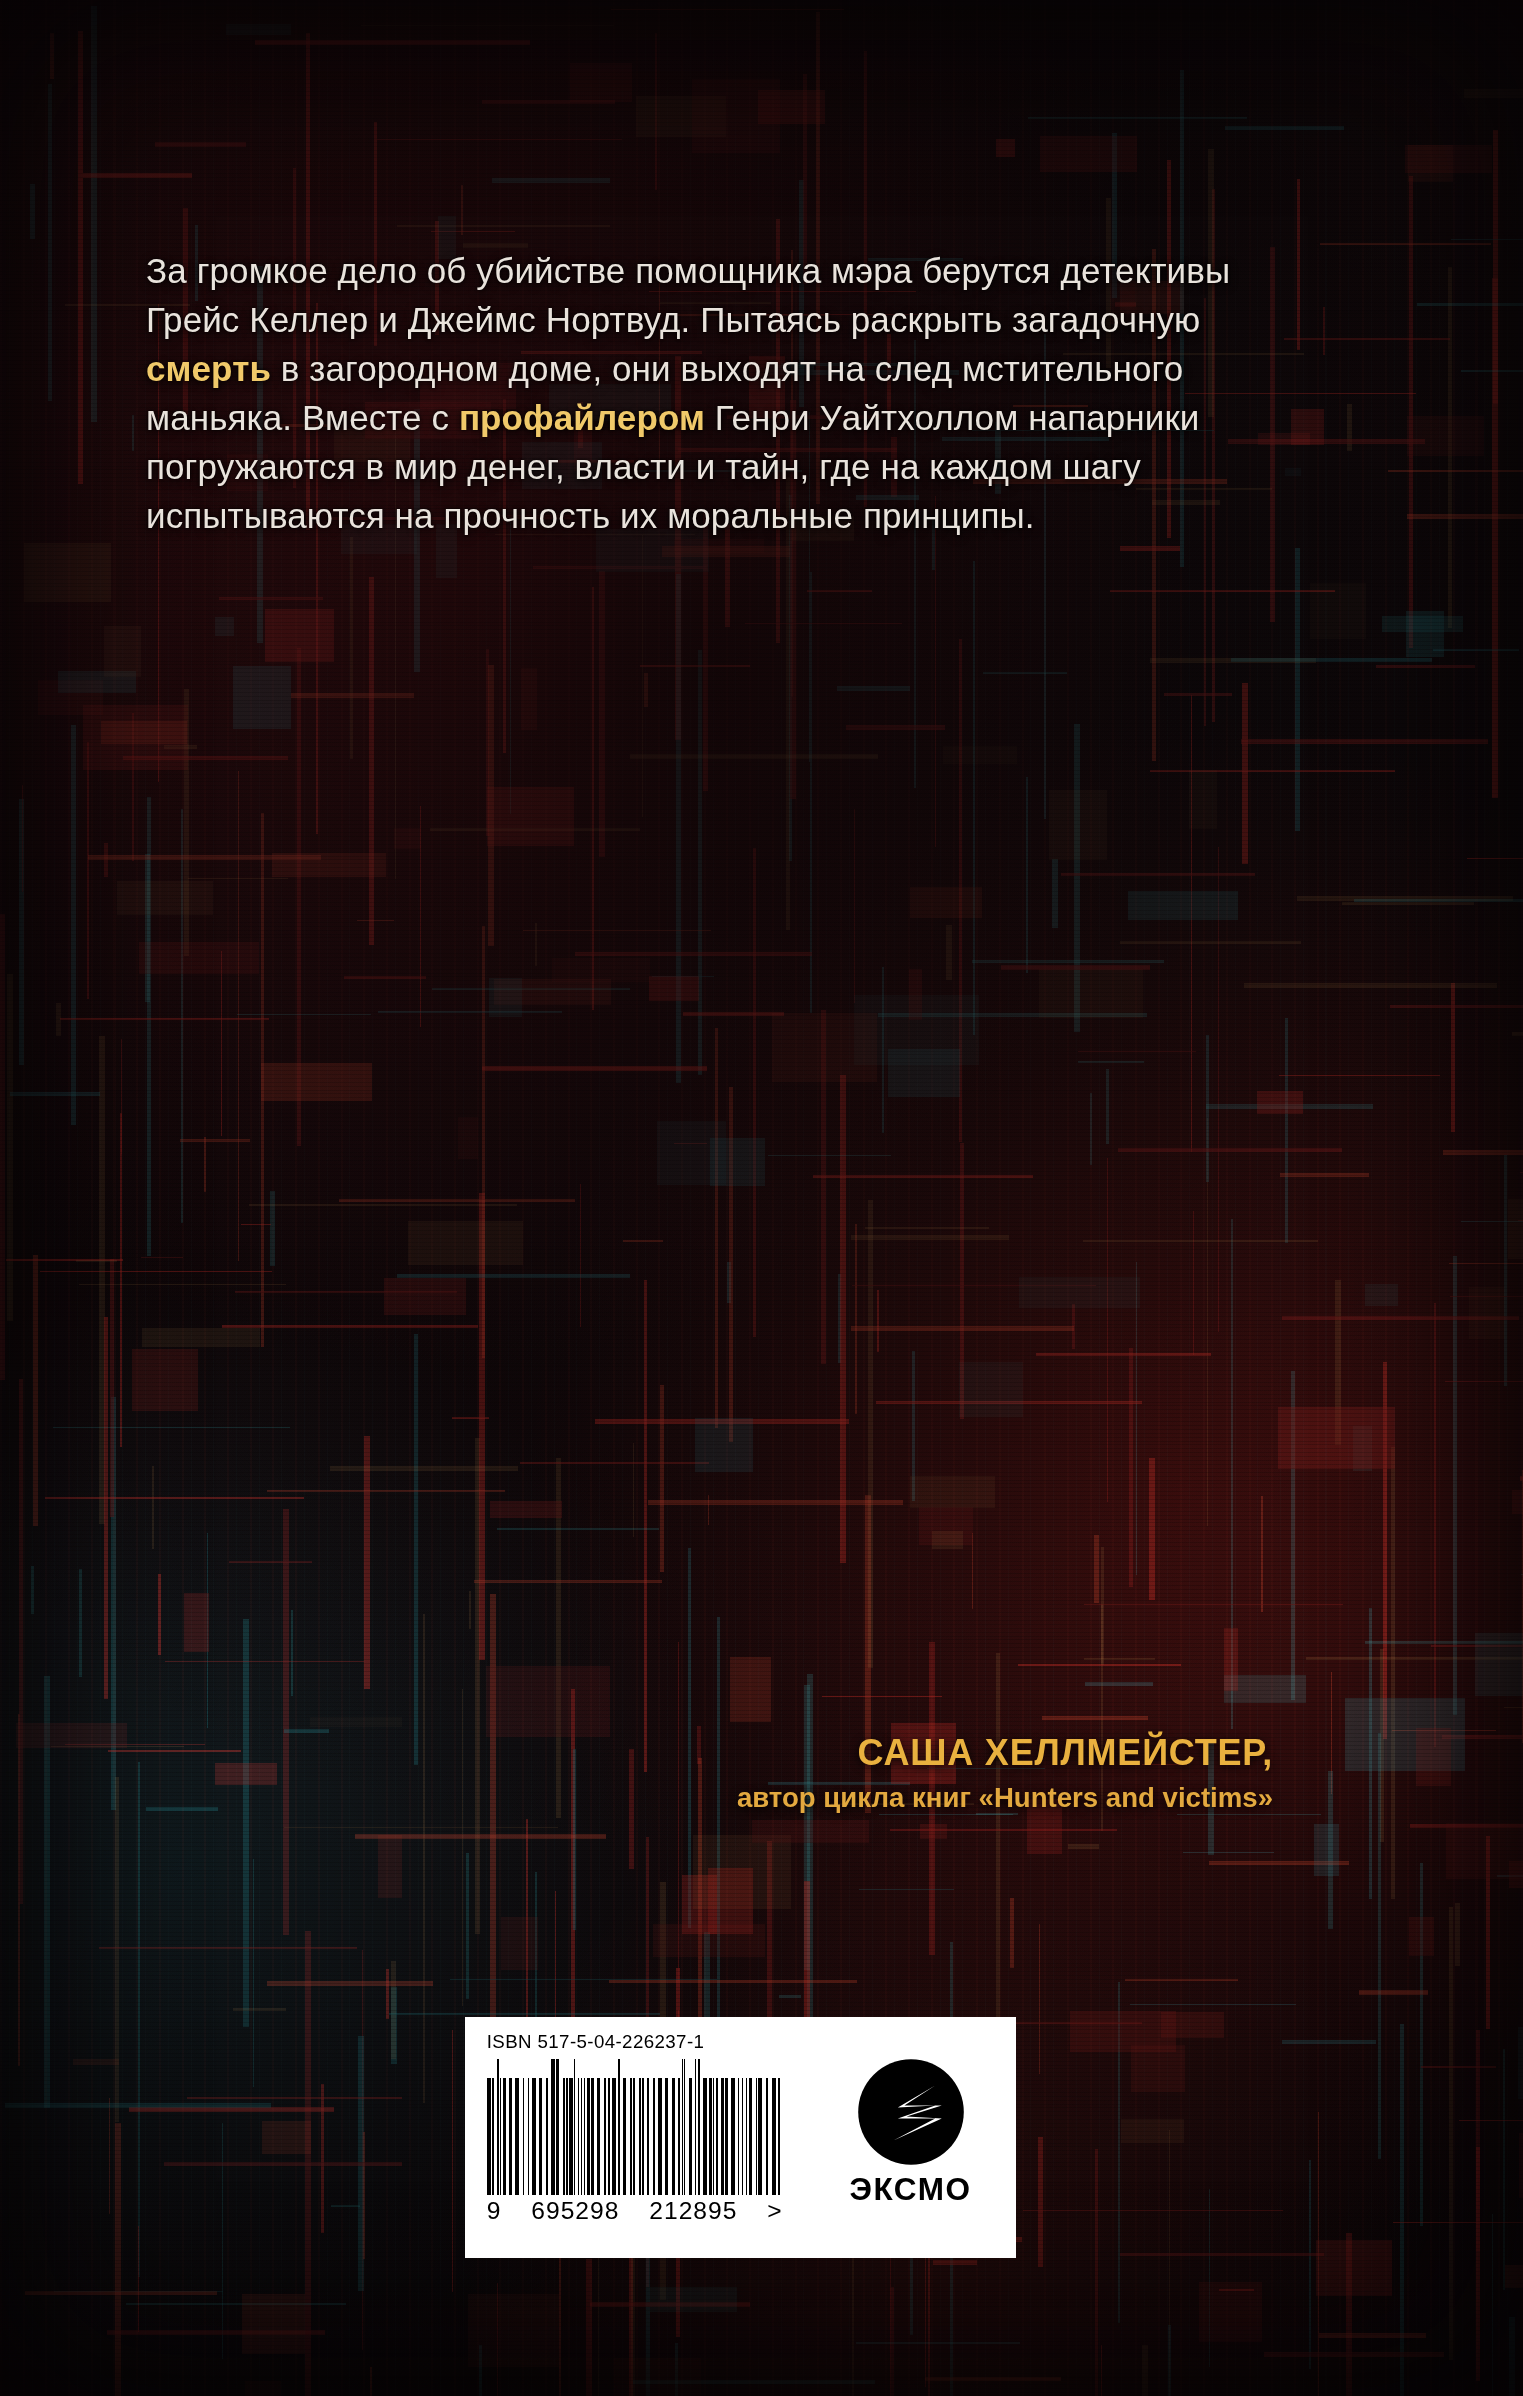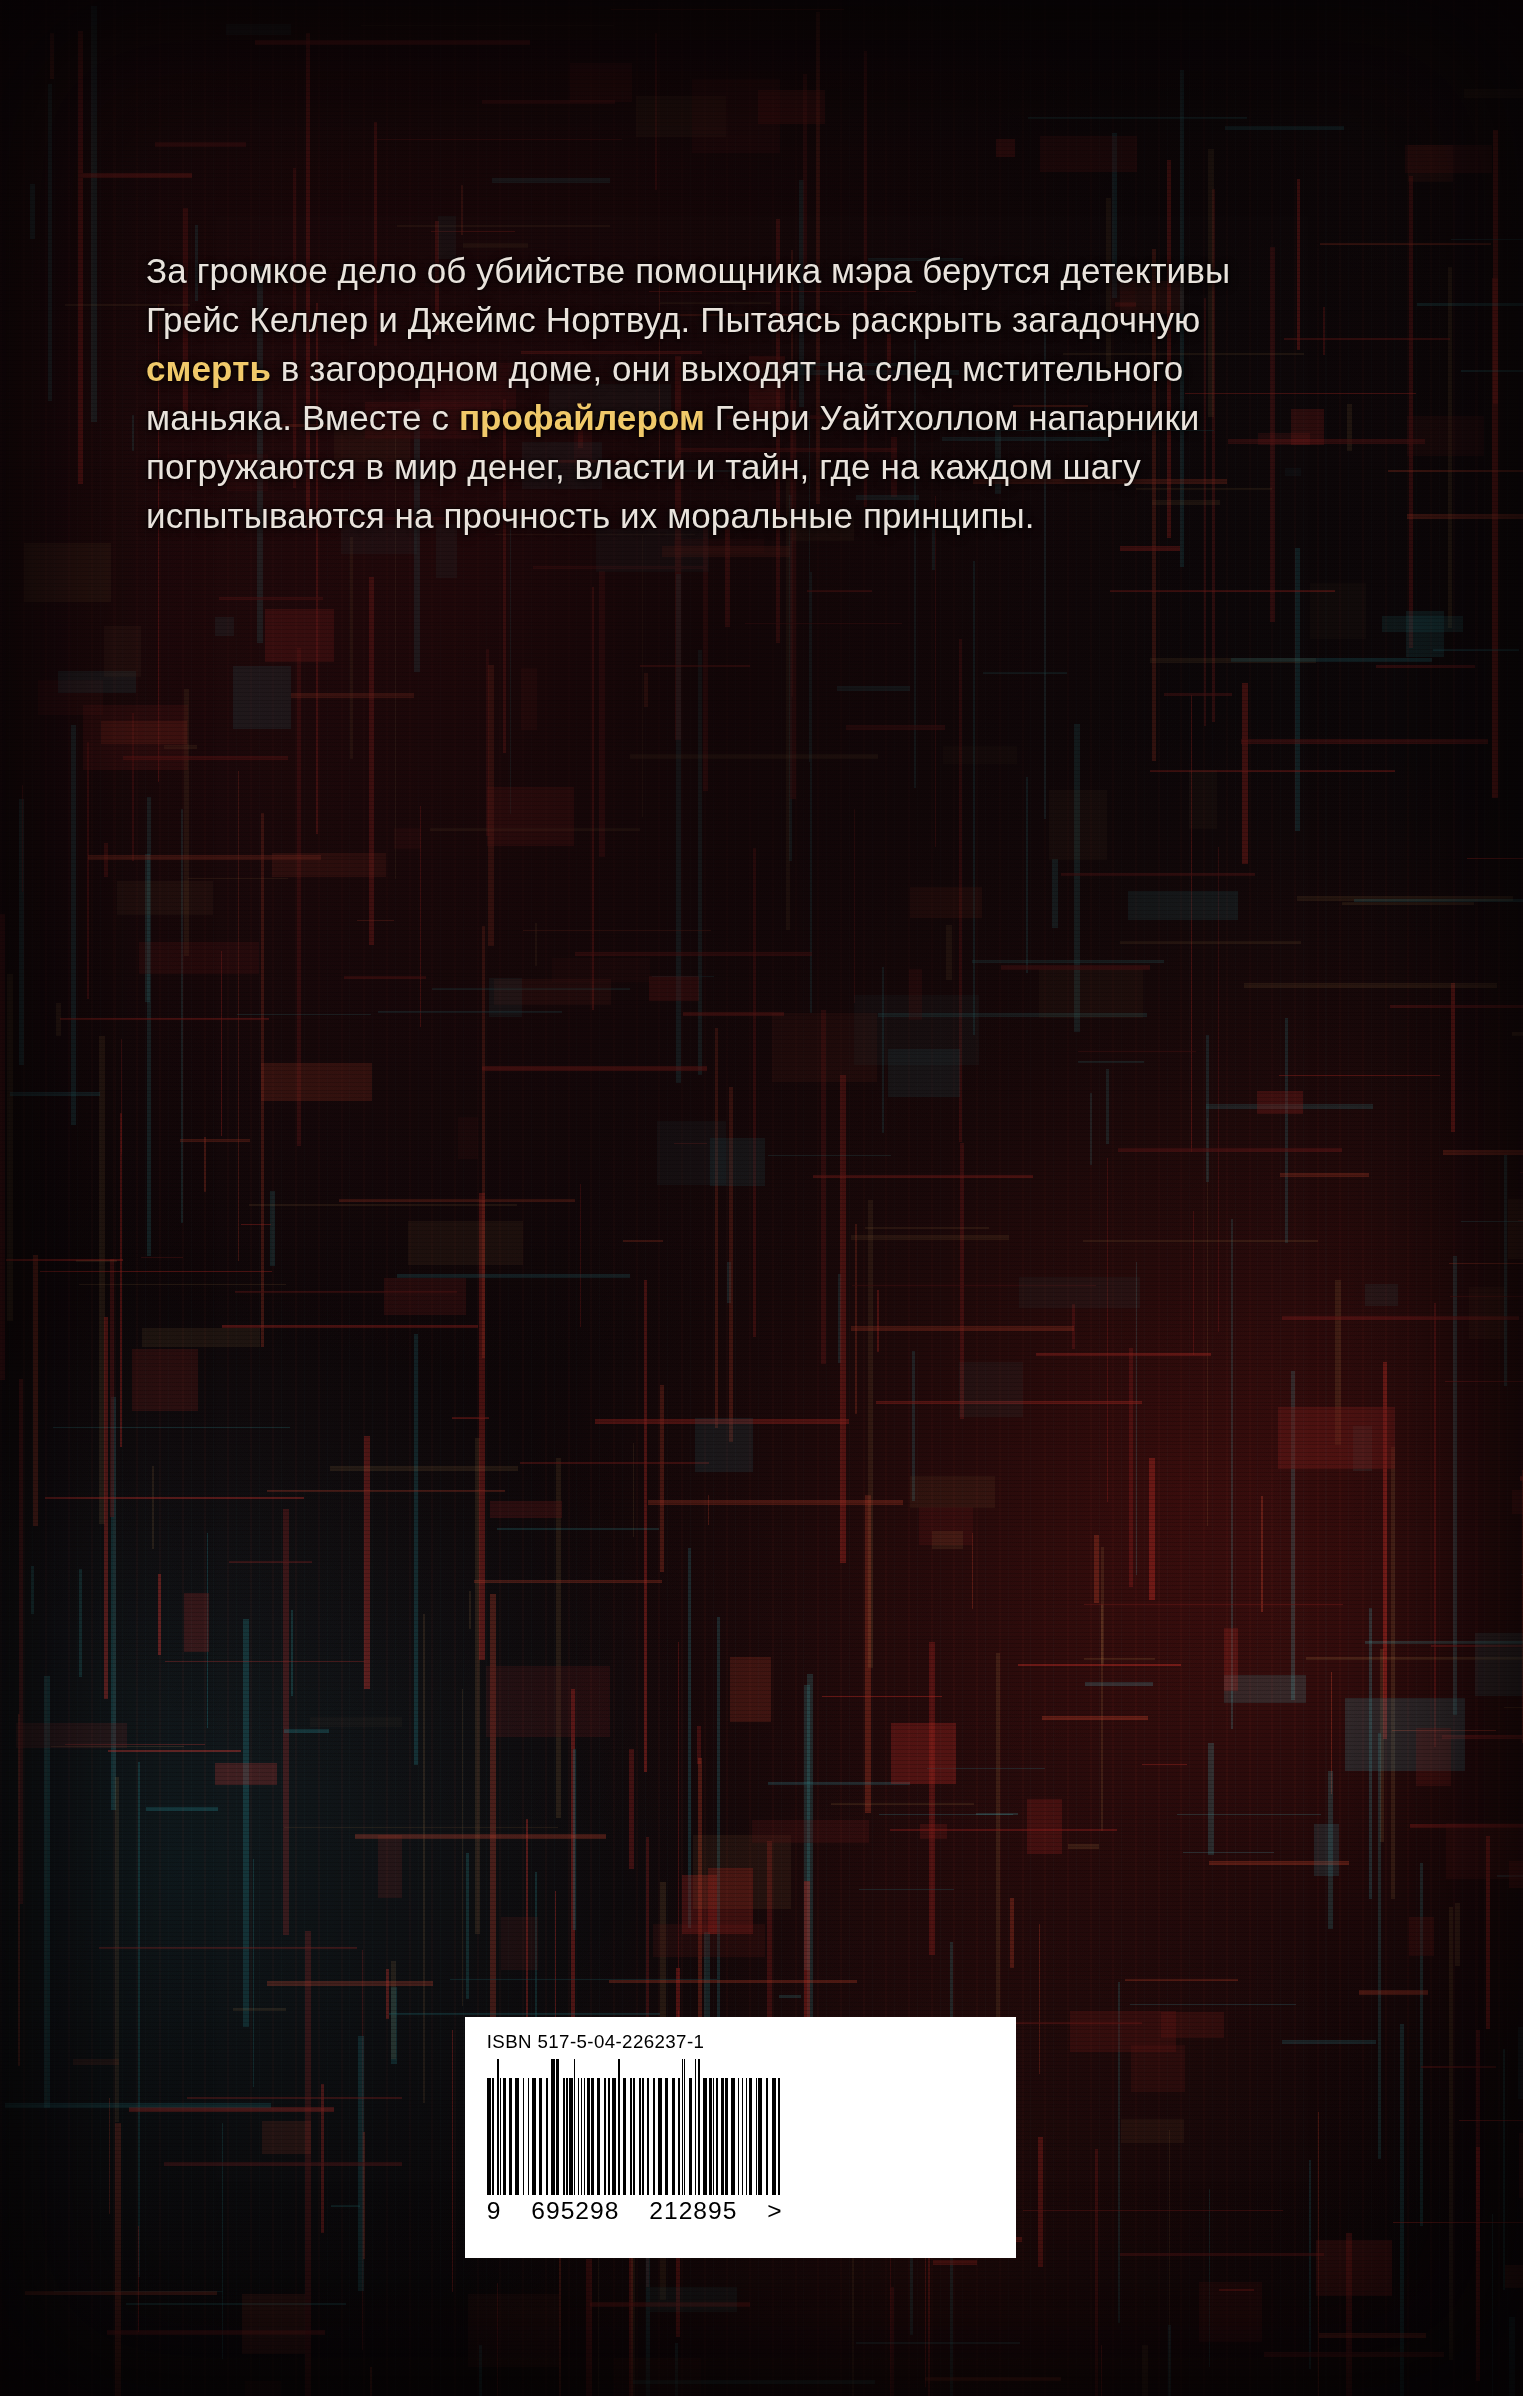--- a/index.html
+++ b/index.html
@@ -840,20 +840,24 @@
   <div class="bg-vignette"></div>
   <div class="bg-edge"></div>
 
   <div class="content">
 
     <div class="synopsis" id="synopsis">
         <p><span>За громкое дело об убийстве помощника мэра берутся детективы Грейс Келлер и Джеймс Нортвуд. Пытаясь раскрыть загадочную </span><span class="hl">смерть</span><span> в загородном доме, они выходят на след мстительного маньяка. Вместе с </span><span class="hl">профайлером</span><span> Генри Уайтхоллом напарники погружаются в мир денег, власти и тайн, где на каждом шагу испытываются на прочность их моральные принципы.</span></p>
       </div>
 
 
+    <div class="attribution">
+      <div class="attr-name">САША ХЕЛЛМЕЙСТЕР,</div>
+      <div class="attr-role">автор цикла книг «Hunters and victims»</div>
+    </div>
 
     <div class="bottom-bar">
       <div class="isbn-box">
         <div class="isbn-text">ISBN 517-5-04-226237-1</div>
         <div class="barcode" id="barcode">
             <div class="bar short" style="width: 3.9px; margin-right: 1px;"></div>
             <div class="bar short" style="width: 2px; margin-right: 3px;"></div>
             <div class="bar tall" style="width: 2px; margin-right: 1px;"></div>
             <div class="bar short" style="width: 1px; margin-right: 2px;"></div>
             <div class="bar short" style="width: 3.9px; margin-right: 3px;"></div>
@@ -913,17 +917,24 @@
             <div class="bar short" style="width: 3.9px; margin-right: 2px;"></div>
             <div class="bar short" style="width: 2px; margin-right: 3.9px;"></div>
           </div>
         <div class="barcode-digits">
           <span>9</span>
           <span>695298</span>
           <span>212895</span>
           <span>&gt;</span>
         </div>
       </div>
+      <div class="logo-box">
+        <svg class="logo-mark" viewBox="0 0 100 100">
+          <circle cx="50" cy="50" r="48" fill="#000"></circle>
+          <path d="M72 26 L38 46 L72 44 L38 56 L72 56 L34 76 L78 56 L46 54 L78 44 L44 44 Z" fill="#fff"></path>
+        </svg>
+        <div class="logo-word">ЭКСМО</div>
+      </div>
     </div>
 
   </div>
 </div>
 
 
 </body></html>

